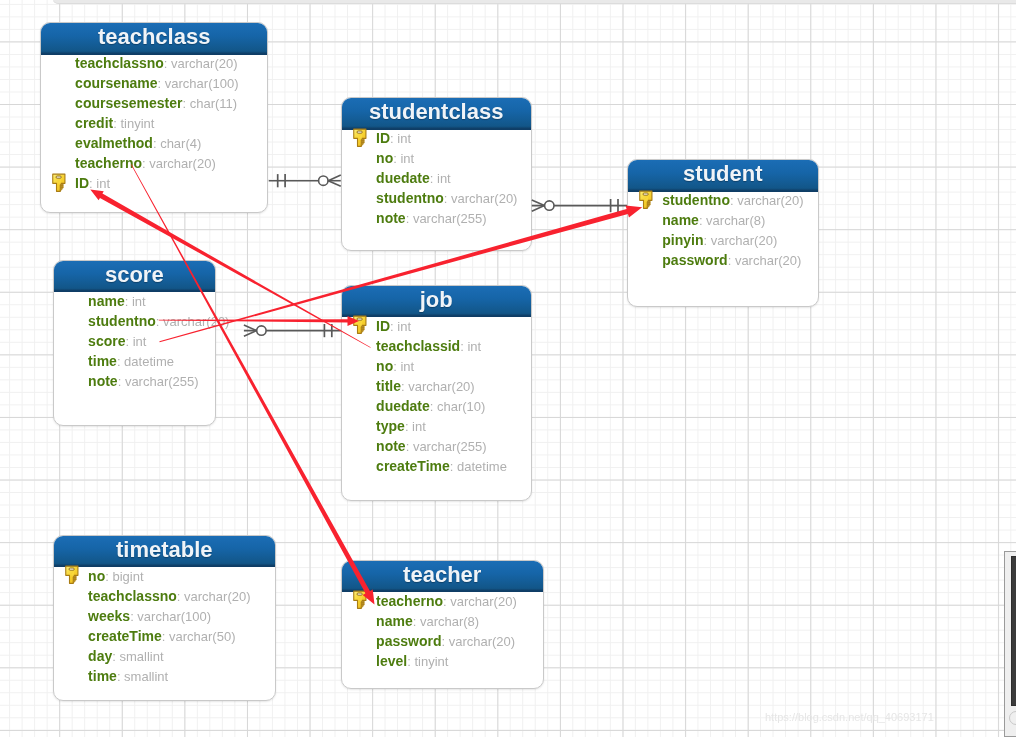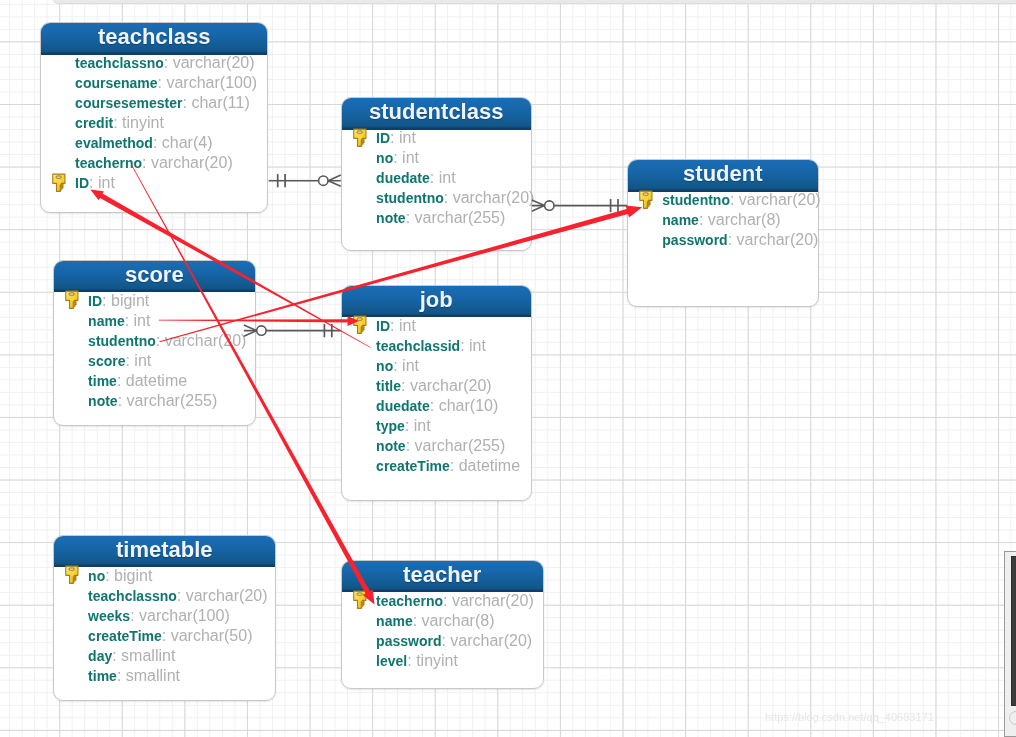--- a/index.html
+++ b/index.html
@@ -19,22 +19,22 @@
   .topbar{position:absolute;left:53px;top:-6px;right:0;height:9px;background:#e9e9e9;
      border-bottom:1px solid #dcdcdc;border-bottom-left-radius:5px;}
   .tbl{position:absolute;background:#fff;border:1px solid #c9c9c9;border-radius:10px;
      box-shadow:0 1px 2px rgba(0,0,0,.10);box-sizing:border-box;transform:translateZ(0);}
   .tbl .hd{height:31.5px;line-height:28.6px;text-align:center;color:#f0f4f8;font-weight:bold;
      font-size:22px;border-radius:9px 9px 0 0;
      background:linear-gradient(to bottom,#1b6db5 0%,#1665a8 40%,#125688 88%,#0f3f68 95%,#0e3c64 100%);
      text-shadow:0 1px 1px rgba(0,0,0,.28);}
   .rows{position:relative;top:-1.5px;padding-left:34.3px;}
   .row{height:20px;line-height:20px;font-size:14px;white-space:nowrap;position:relative;}
-  .row .nm{font-weight:bold;color:#0f766e;text-align:center;}
-  .row .ty{color:#b0b0b0;font-size:16px;text-align:center;}
+  .row .nm{font-weight:bold;color:#4d7c0f;text-align:center;}
+  .row .ty{color:#b0b0b0;font-size:13px;text-align:center;}
   .keyicon{position:absolute;left:-23.6px;top:-0.5px;width:15.2px;height:20px;}
   svg.ov{position:absolute;left:0;top:0;width:1016px;height:737px;pointer-events:none;}
   .wm{position:absolute;transform:translateZ(0);left:765px;top:710px;font-size:11px;color:#e6e6e6;line-height:15px;
       font-family:"Liberation Sans",sans-serif;white-space:nowrap;}
   .sb{position:absolute;left:1004px;top:551px;width:16px;height:186px;
       background:#efefef;border:1px solid #9a9a9a;box-sizing:border-box;}
   .sbthumb{position:absolute;left:1010.5px;top:555.5px;width:14px;height:150.5px;background:#3b3b3b;
       border:1px solid #2d2d2d;box-sizing:border-box;}
   .sbarrow{position:absolute;left:1009px;top:711px;width:14px;height:14px;border:1.4px solid #c8c8c8;
       border-radius:50%;box-sizing:border-box;}
@@ -110,42 +110,27 @@
     </linearGradient>
   </defs>
   <path d="M0.75 1.15 H12.95 V10.35 H8.35 L8.35 18.35 H4.5 V10.35 H0.75 Z" fill="url(#kg)" stroke="#a87c14" stroke-width="1.1" stroke-linejoin="round"></path>
   <path d="M8.35 11.6 L11.3 11.6 L11.3 12.5 L8.35 12.5 Z
            M8.35 13.6 L11.3 13.6 L11.3 14.5 L8.35 14.5 Z
            M8.35 15.6 L10.6 15.6 L8.35 18.0 Z" fill="#f8d63c" stroke="#a87c14" stroke-width="0.95" stroke-linejoin="round"></path>
   <path d="M6.2 9.6 L9.1 5.6 L9.1 10.4 L7.3 12.0 Z" fill="#fbd93f" opacity="0.75"></path>
   <rect x="4.05" y="3.05" width="5.2" height="2.1" rx="1.05" fill="#fffdf4" stroke="#8a6410" stroke-width="0.95"></rect>
 </svg></span><span class="nm">studentno</span><span class="ty">: varchar(20)</span></div>
           <div class="row"><span class="nm">name</span><span class="ty">: varchar(8)</span></div>
+          <div class="row"><span class="nm">pinyin</span><span class="ty">: varchar(20)</span></div>
           <div class="row"><span class="nm">password</span><span class="ty">: varchar(20)</span></div>
         </div>
       </div>
-      <div class="tbl" style="left: 52.8px; top: 259.5px; width: 203px; height: 166.5px;">
+      <div class="tbl" style="left: 52.8px; top: 259.5px; width: 163px; height: 166.5px;">
         <div class="hd">score</div>
         <div class="rows">
-          <div class="row"><span class="keyicon"><svg width="14.2" height="19.5" viewBox="0 0 14.2 19.5">
-  <defs>
-    <linearGradient id="kg" x1="0.05" y1="0.05" x2="0.8" y2="0.95">
-      <stop offset="0" stop-color="#fced7a"></stop>
-      <stop offset="0.25" stop-color="#f9de4a"></stop>
-      <stop offset="0.60" stop-color="#f6cf2d"></stop>
-      <stop offset="1" stop-color="#f0bc22"></stop>
-    </linearGradient>
-  </defs>
-  <path d="M0.75 1.15 H12.95 V10.35 H8.35 L8.35 18.35 H4.5 V10.35 H0.75 Z" fill="url(#kg)" stroke="#a87c14" stroke-width="1.1" stroke-linejoin="round"></path>
-  <path d="M8.35 11.6 L11.3 11.6 L11.3 12.5 L8.35 12.5 Z
-           M8.35 13.6 L11.3 13.6 L11.3 14.5 L8.35 14.5 Z
-           M8.35 15.6 L10.6 15.6 L8.35 18.0 Z" fill="#f8d63c" stroke="#a87c14" stroke-width="0.95" stroke-linejoin="round"></path>
-  <path d="M6.2 9.6 L9.1 5.6 L9.1 10.4 L7.3 12.0 Z" fill="#fbd93f" opacity="0.75"></path>
-  <rect x="4.05" y="3.05" width="5.2" height="2.1" rx="1.05" fill="#fffdf4" stroke="#8a6410" stroke-width="0.95"></rect>
-</svg></span><span class="nm">ID</span><span class="ty">: bigint</span></div>
           <div class="row"><span class="nm">name</span><span class="ty">: int</span></div>
           <div class="row"><span class="nm">studentno</span><span class="ty">: varchar(20)</span></div>
           <div class="row"><span class="nm">score</span><span class="ty">: int</span></div>
           <div class="row"><span class="nm">time</span><span class="ty">: datetime</span></div>
           <div class="row"><span class="nm">note</span><span class="ty">: varchar(255)</span></div>
         </div>
       </div>
       <div class="tbl" style="left: 340.8px; top: 284.5px; width: 190.8px; height: 216px;">
         <div class="hd">job</div>
         <div class="rows">

